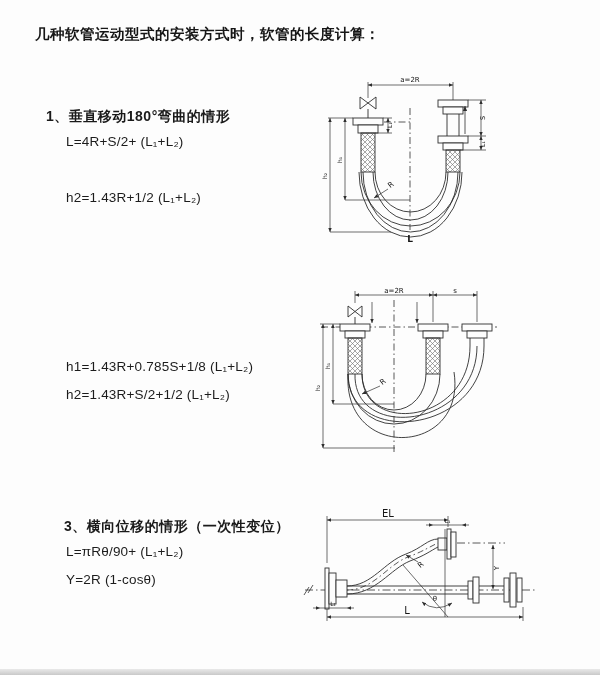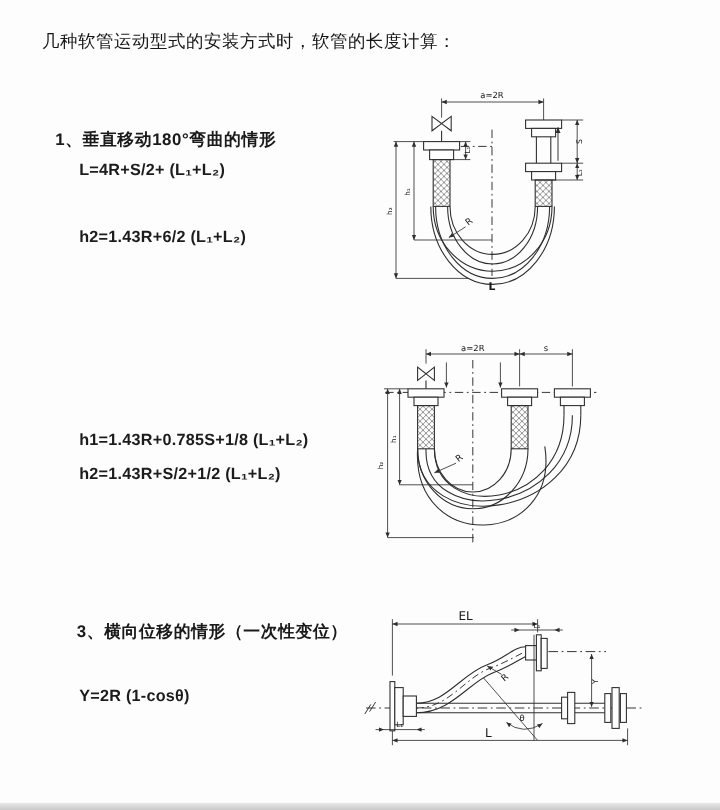--- a/index.html
+++ b/index.html
@@ -1,41 +1,42 @@
 <!DOCTYPE html>
 <html><head>
 <meta charset="utf-8">
 <style>
   html,body{margin:0;padding:0;}
   body{background:#ffffff;font-family:"Liberation Sans","DejaVu Sans",sans-serif;}
   .page{position:relative;width:600px;height:675px;background:#fdfdfd;overflow:hidden;}
-  .title{position:absolute;left:35px;top:25px;font-size:14.5px;font-weight:400;color:#161616;letter-spacing:.5px;}
+  .title{position:absolute;left:35px;top:25px;font-size:14.5px;font-weight:700;color:#161616;letter-spacing:.5px;}
   .sec-head{position:absolute;font-size:14px;font-weight:700;color:#1a1a1a;letter-spacing:.5px;}
-  .formula{position:absolute;font-size:13.5px;color:#1c1c1c;letter-spacing:.2px;font-weight:bold;}
+  .formula{position:absolute;font-size:13.5px;color:#1c1c1c;letter-spacing:.2px;}
   svg{position:absolute;overflow:visible;}
   svg text{font-family:"DejaVu Sans","Liberation Sans",sans-serif;fill:#161616;}
   .bottom-strip{position:absolute;left:0;bottom:0;width:600px;height:6px;
     background:linear-gradient(#e9e9e9,#c9c9c9);}
   line,path.ln,rect.pc{stroke:#2e2e2e;fill:none;}
 </style>
 </head>
 <body>
 
 <div class="page">
 
   <div class="title">几种软管运动型式的安装方式时，软管的长度计算：</div>
 
   <div class="sec-head" style="left:46px;top:108px">1、垂直移动180°弯曲的情形</div>
   <div class="formula" style="left:66px;top:134px">L=4R+S/2+ (L₁+L₂)</div>
-  <div class="formula" style="left:66px;top:190px">h2=1.43R+6/2 (L₁+L₂)</div>
+  <div class="formula" style="left:66px;top:190px">h2=1.43R+1/2 (L₁+L₂)</div>
 
   <div class="formula" style="left:66px;top:359px">h1=1.43R+0.785S+1/8 (L₁+L₂)</div>
   <div class="formula" style="left:66px;top:387px">h2=1.43R+S/2+1/2 (L₁+L₂)</div>
 
   <div class="sec-head" style="left:64px;top:518px">3、横向位移的情形（一次性变位）</div>
+  <div class="formula" style="left:66px;top:544px">L=πRθ/90+ (L₁+L₂)</div>
   <div class="formula" style="left:66px;top:572px">Y=2R (1-cosθ)</div>
 
   <svg width="285" height="185" style="left:315px;top:72px">
     <defs>
       <marker id="a1" viewBox="0 0 8 8" markerWidth="7" markerHeight="7" refX="7" refY="4" orient="auto-start-reverse">
         <path d="M0,1 L7,4 L0,7 Z" fill="#2e2e2e"></path>
       </marker>
       <pattern id="br1" width="5" height="5" patternUnits="userSpaceOnUse">
         <path d="M0,5 L5,0 M0,0 L5,5" stroke="#6d6d6d" stroke-width="0.6" fill="none"></path>
       </pattern>

